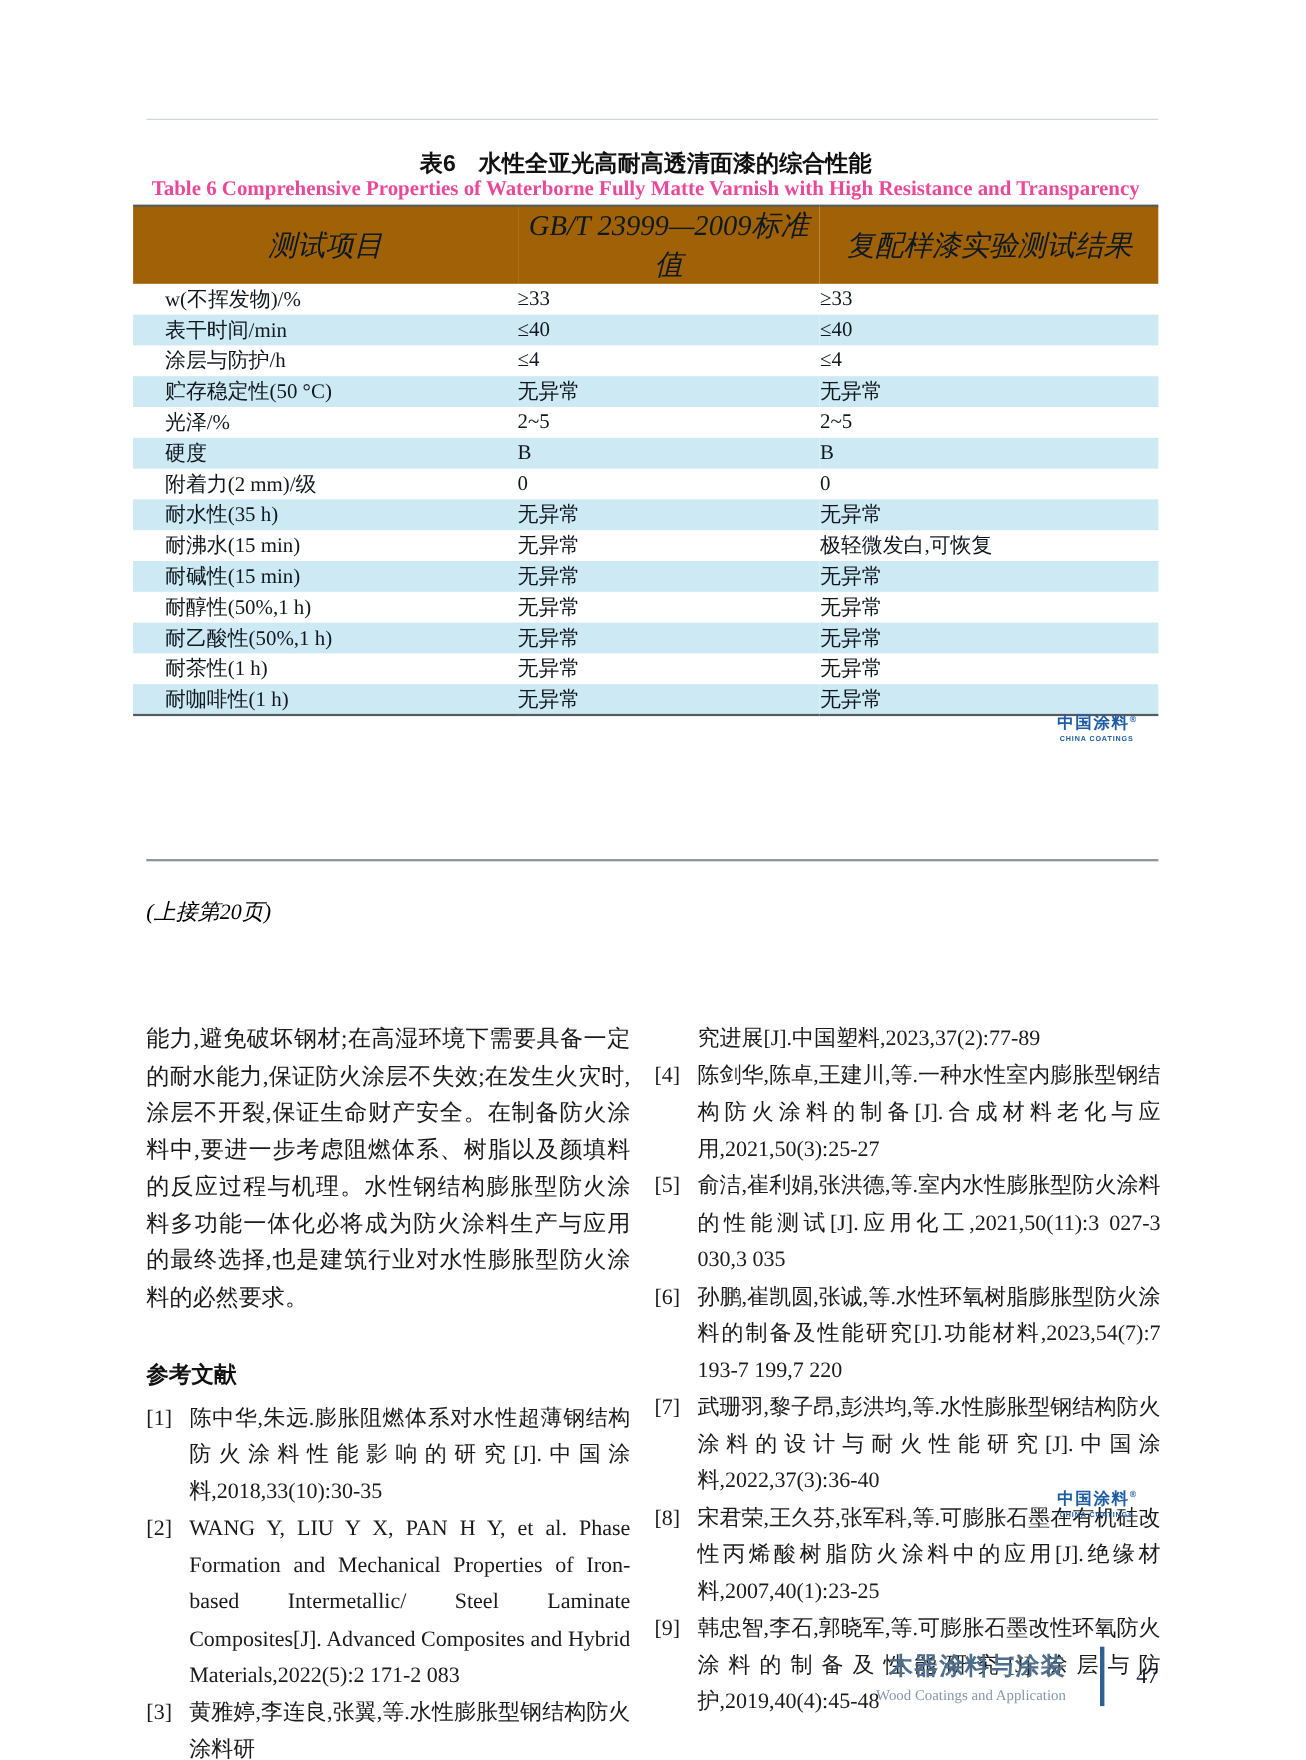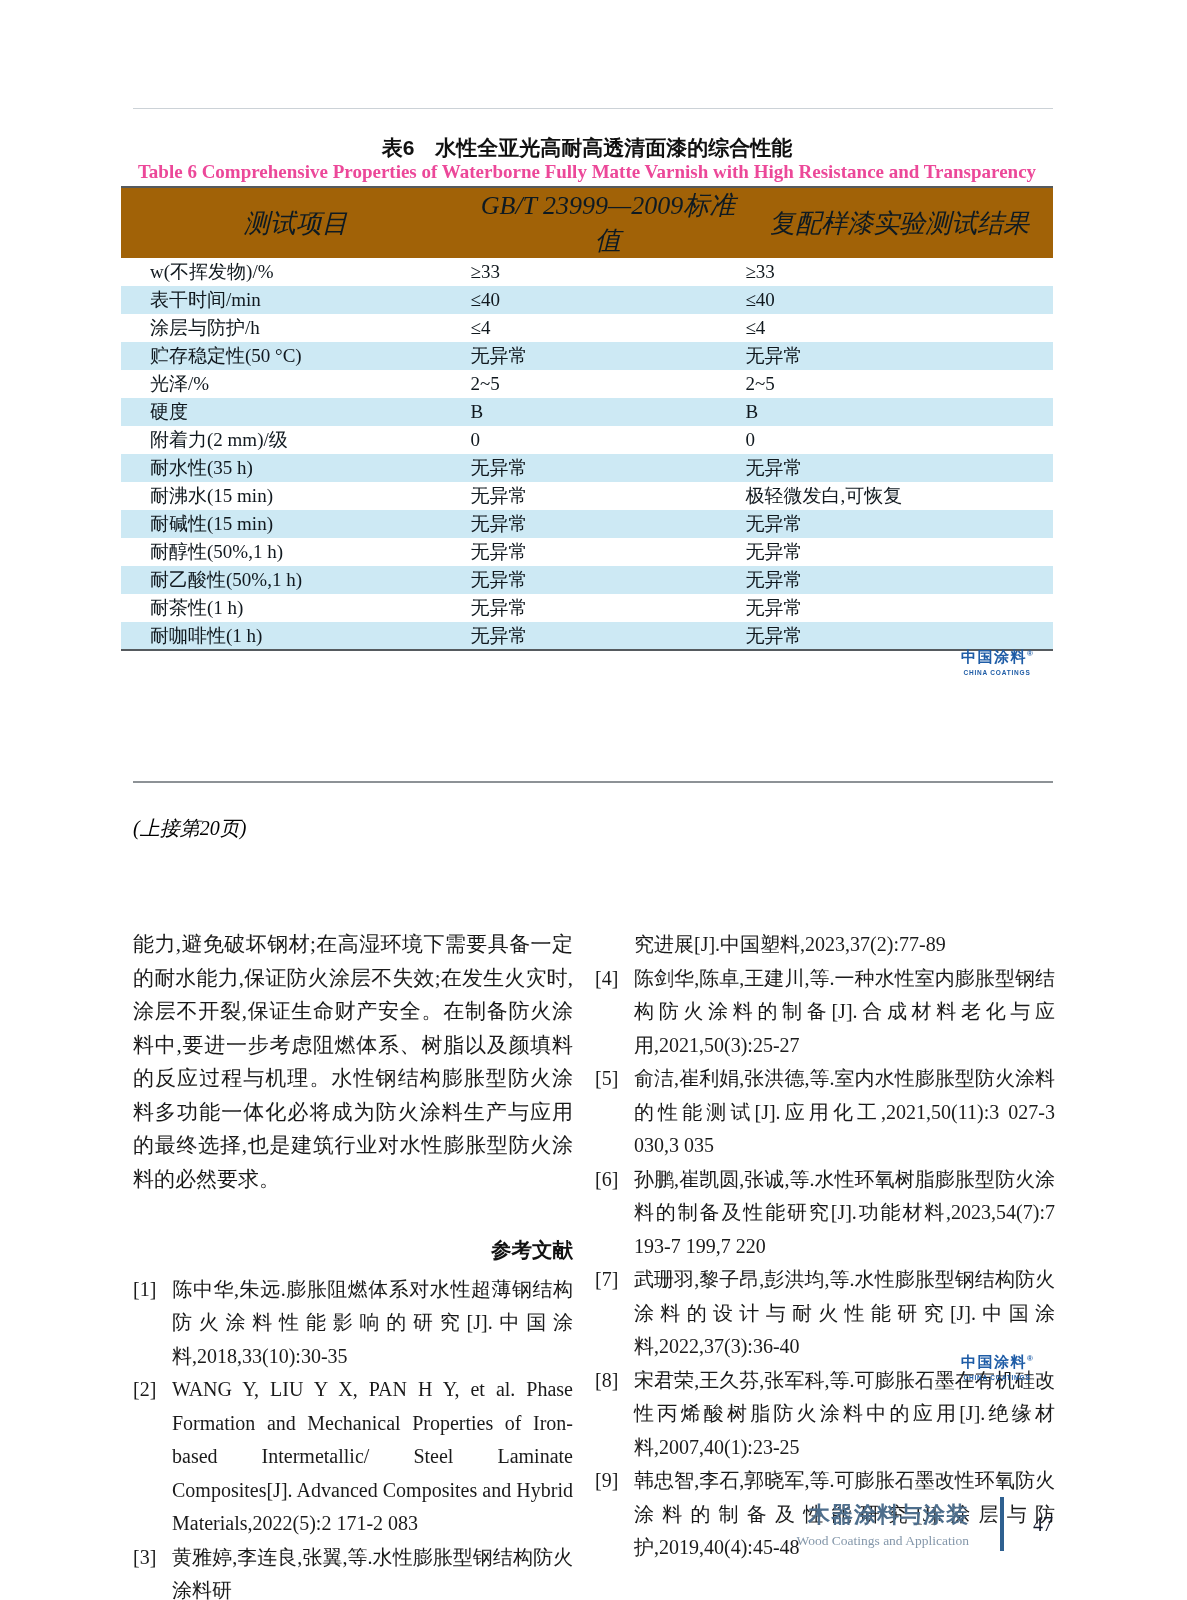--- a/index.html
+++ b/index.html
@@ -72,21 +72,21 @@
   }
   .continuation-note {
     position:absolute; top:815px; left:133px;
     font-size:20px; font-style:italic; color:#000000;
   }
   
   .col { position:absolute; top:928px; font-size:21px; line-height:33.5px; text-align:justify; }
   .col-left  { left:133px; width:440px; }
   .col-right { left:595px; width:460px; }
   .refs-heading {
-    text-align:right; font-family:"Liberation Sans", sans-serif;
+    text-align:left; font-family:"Liberation Sans", sans-serif;
     font-weight:bold; font-size:20.5px; margin:37px 0 6px 0; color:#111;
   }
   .ref-item {
     font-size:20px; line-height:33.5px;
     padding-left:39px; text-indent:-39px; text-align:justify;
   }
   .ref-item .num { display:inline-block; width:39px; text-indent:0; }
   .ref-cont { font-size:20px; line-height:33.5px; padding-left:39px; }
   
   .footer {

